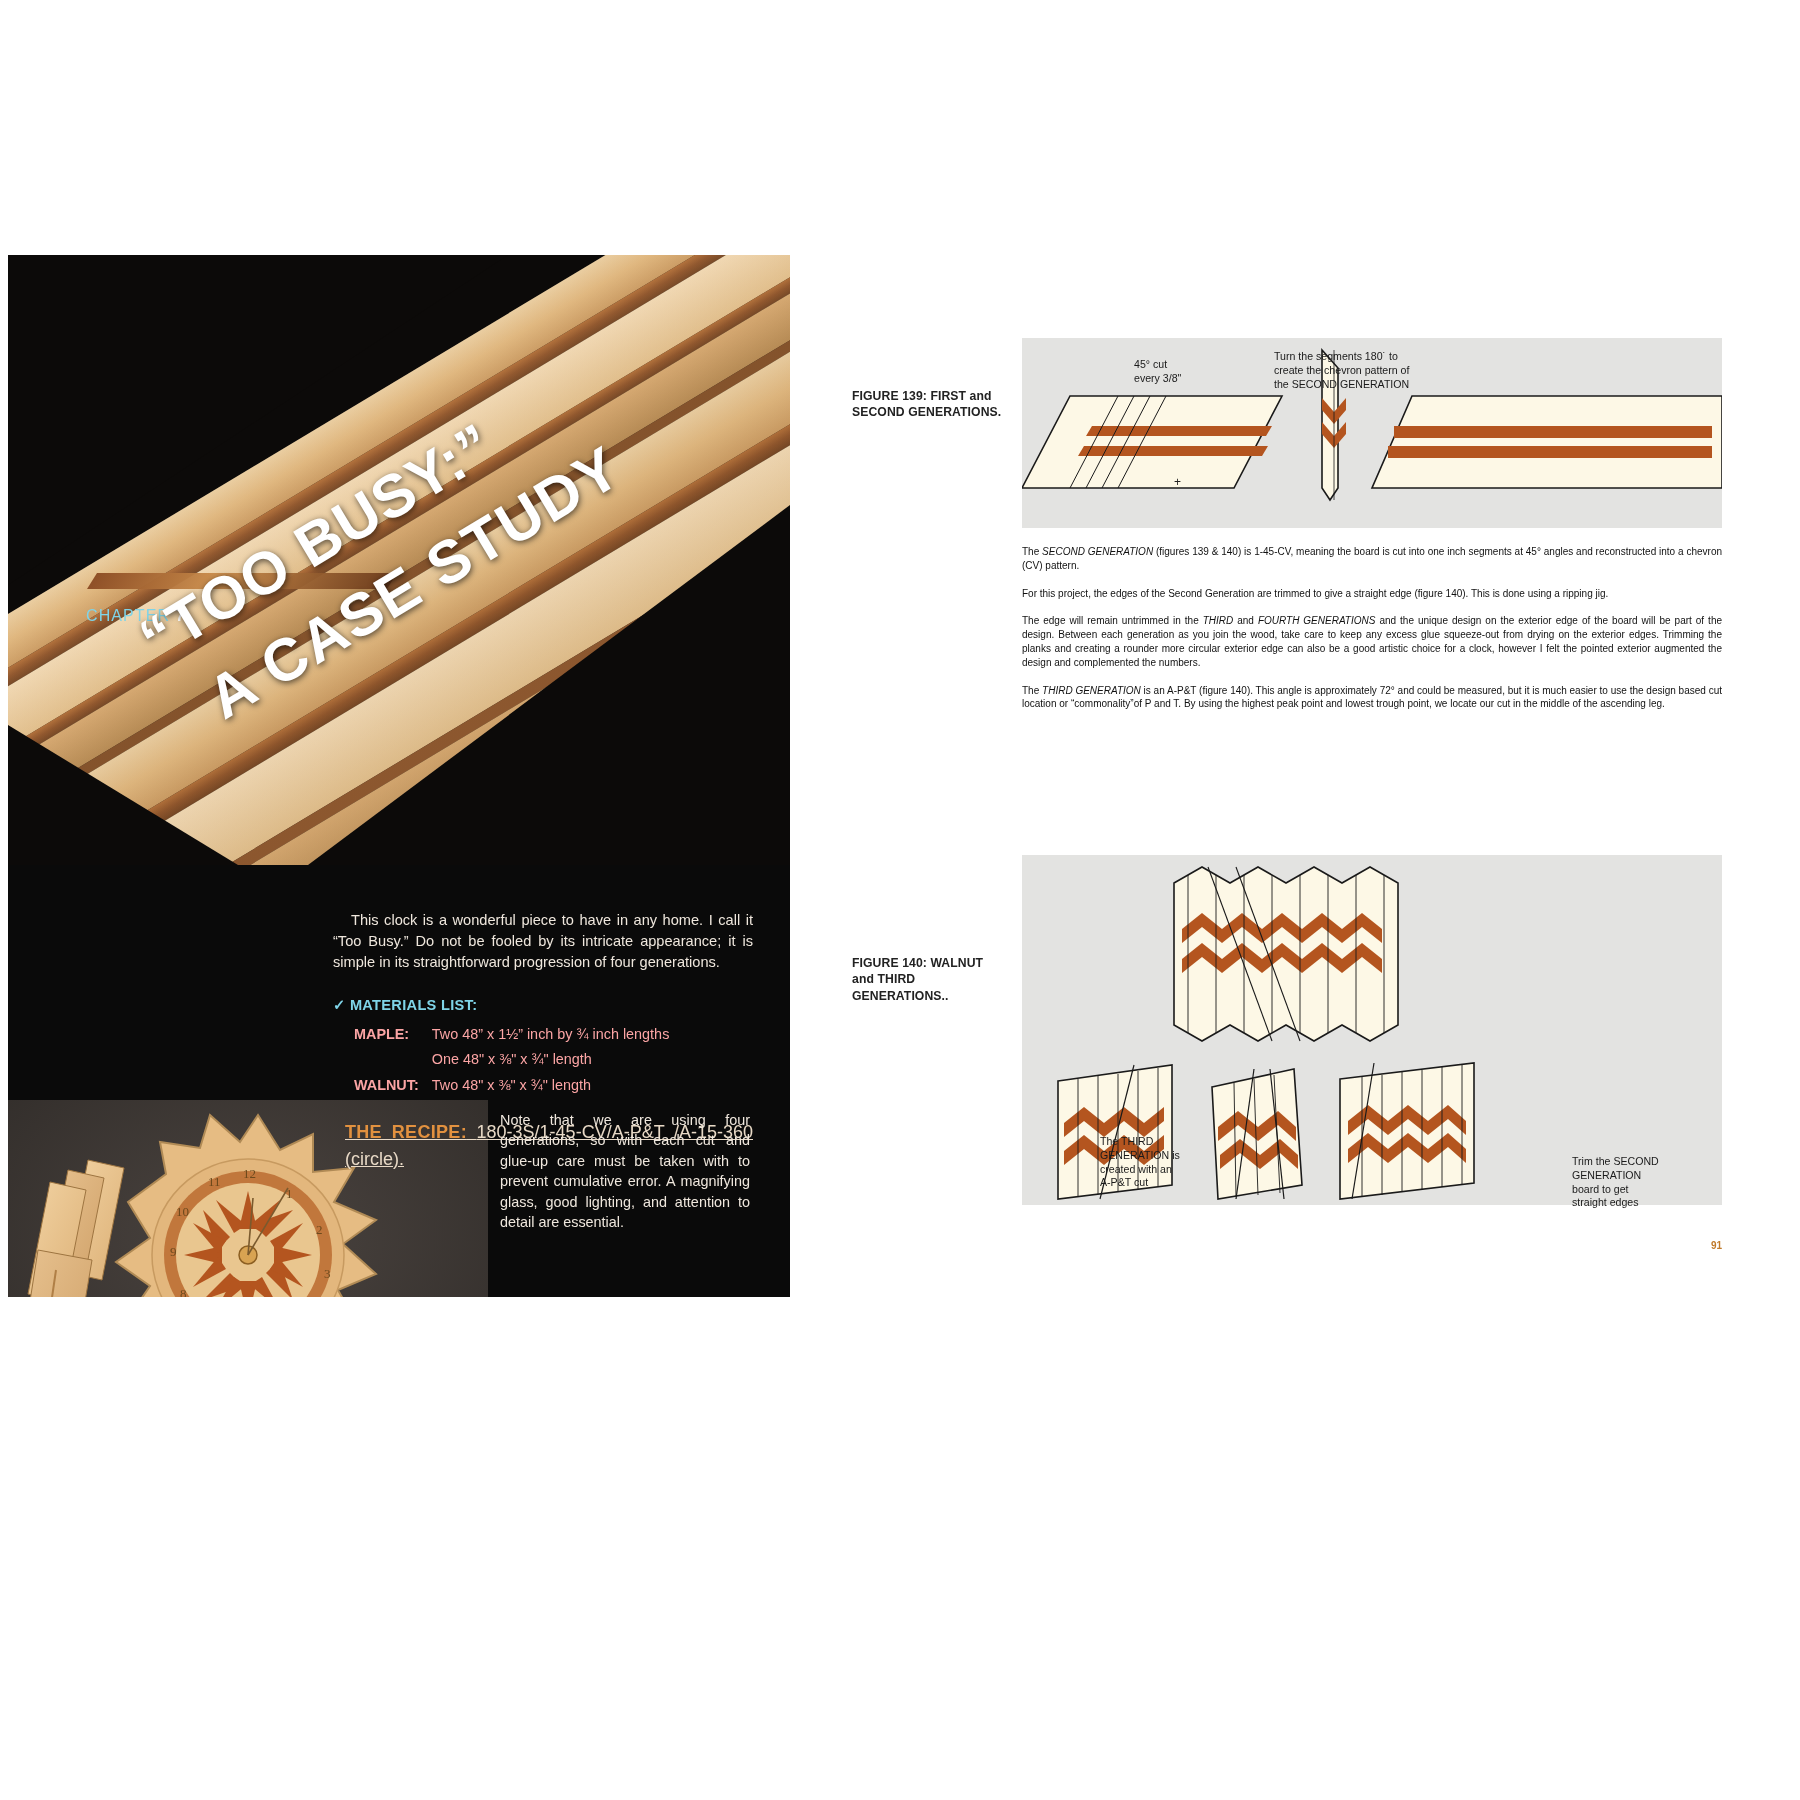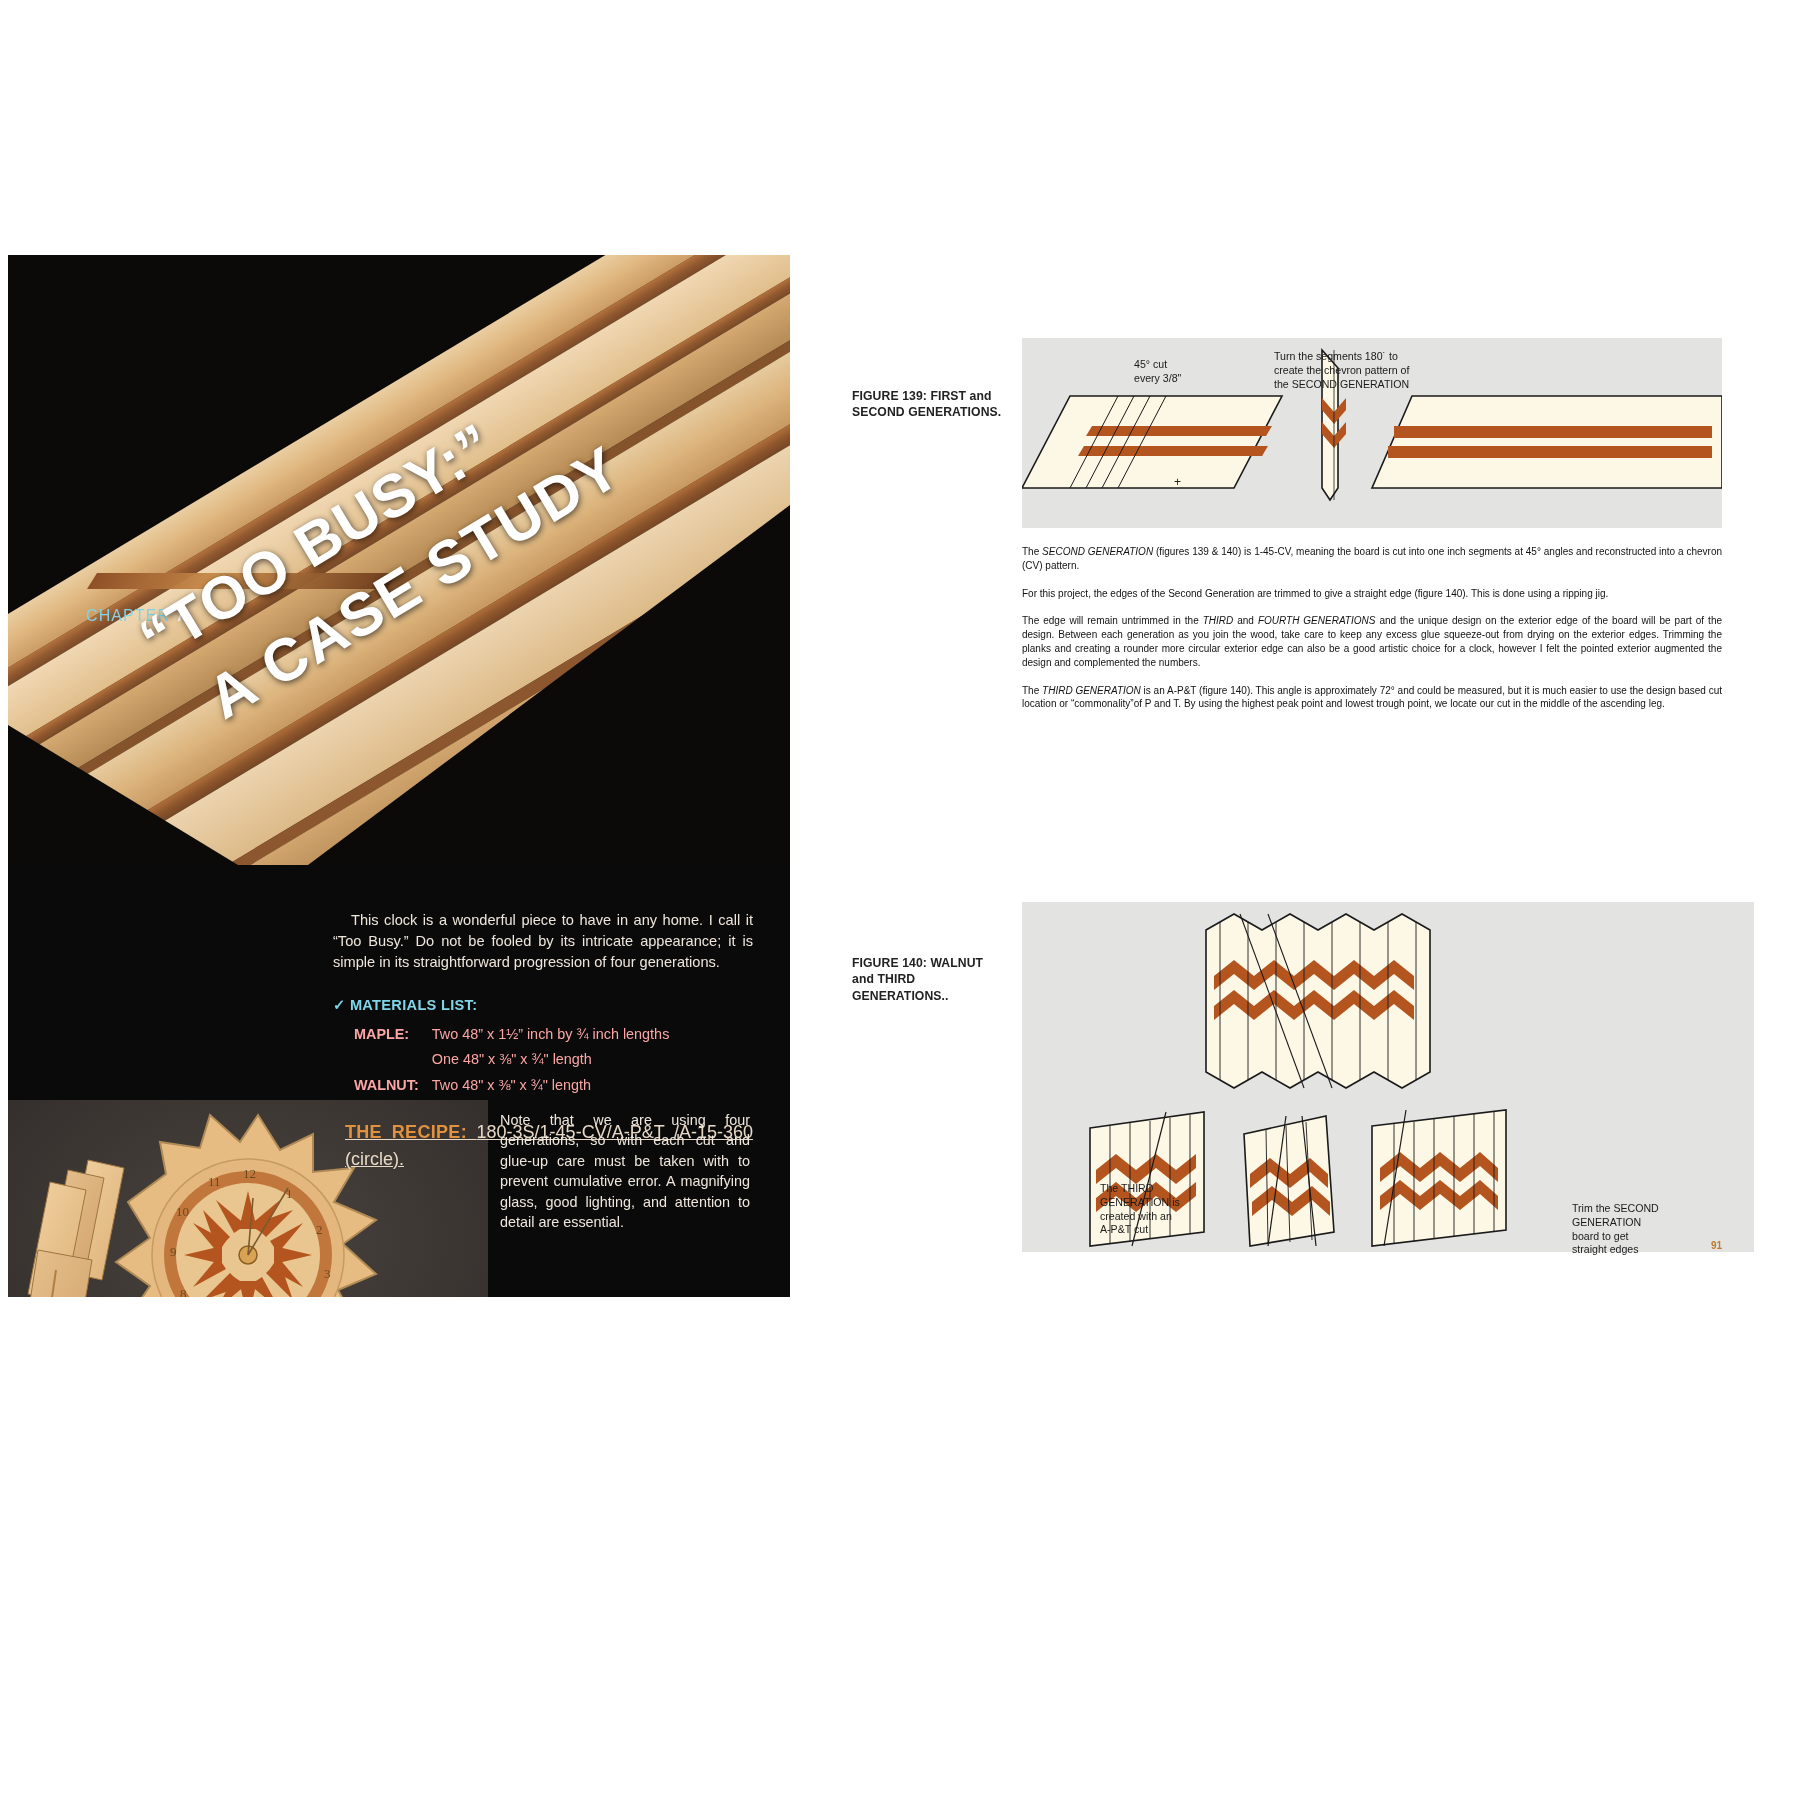--- a/index.html
+++ b/index.html
@@ -156,21 +156,21 @@
     width: 150px;
   }
   .fig139-cap { left: 52px; top: 133px; }
   .fig140-cap { left: 52px; top: 700px; }
 
   .fig-box {
     position: absolute;
     background: #e3e3e1;
   }
   .fig139-box { left: 222px; top: 83px; width: 700px; height: 190px; }
-  .fig140-box { left: 222px; top: 647px; width: 700px; height: 350px; padding-left: 32px; }
+  .fig140-box { left: 222px; top: 600px; width: 700px; height: 350px; }
 
   .body-col {
     position: absolute;
     left: 222px;
     width: 700px;
     font-size: 10px;
     line-height: 1.38;
     color: #111;
     text-align: justify;
   }

